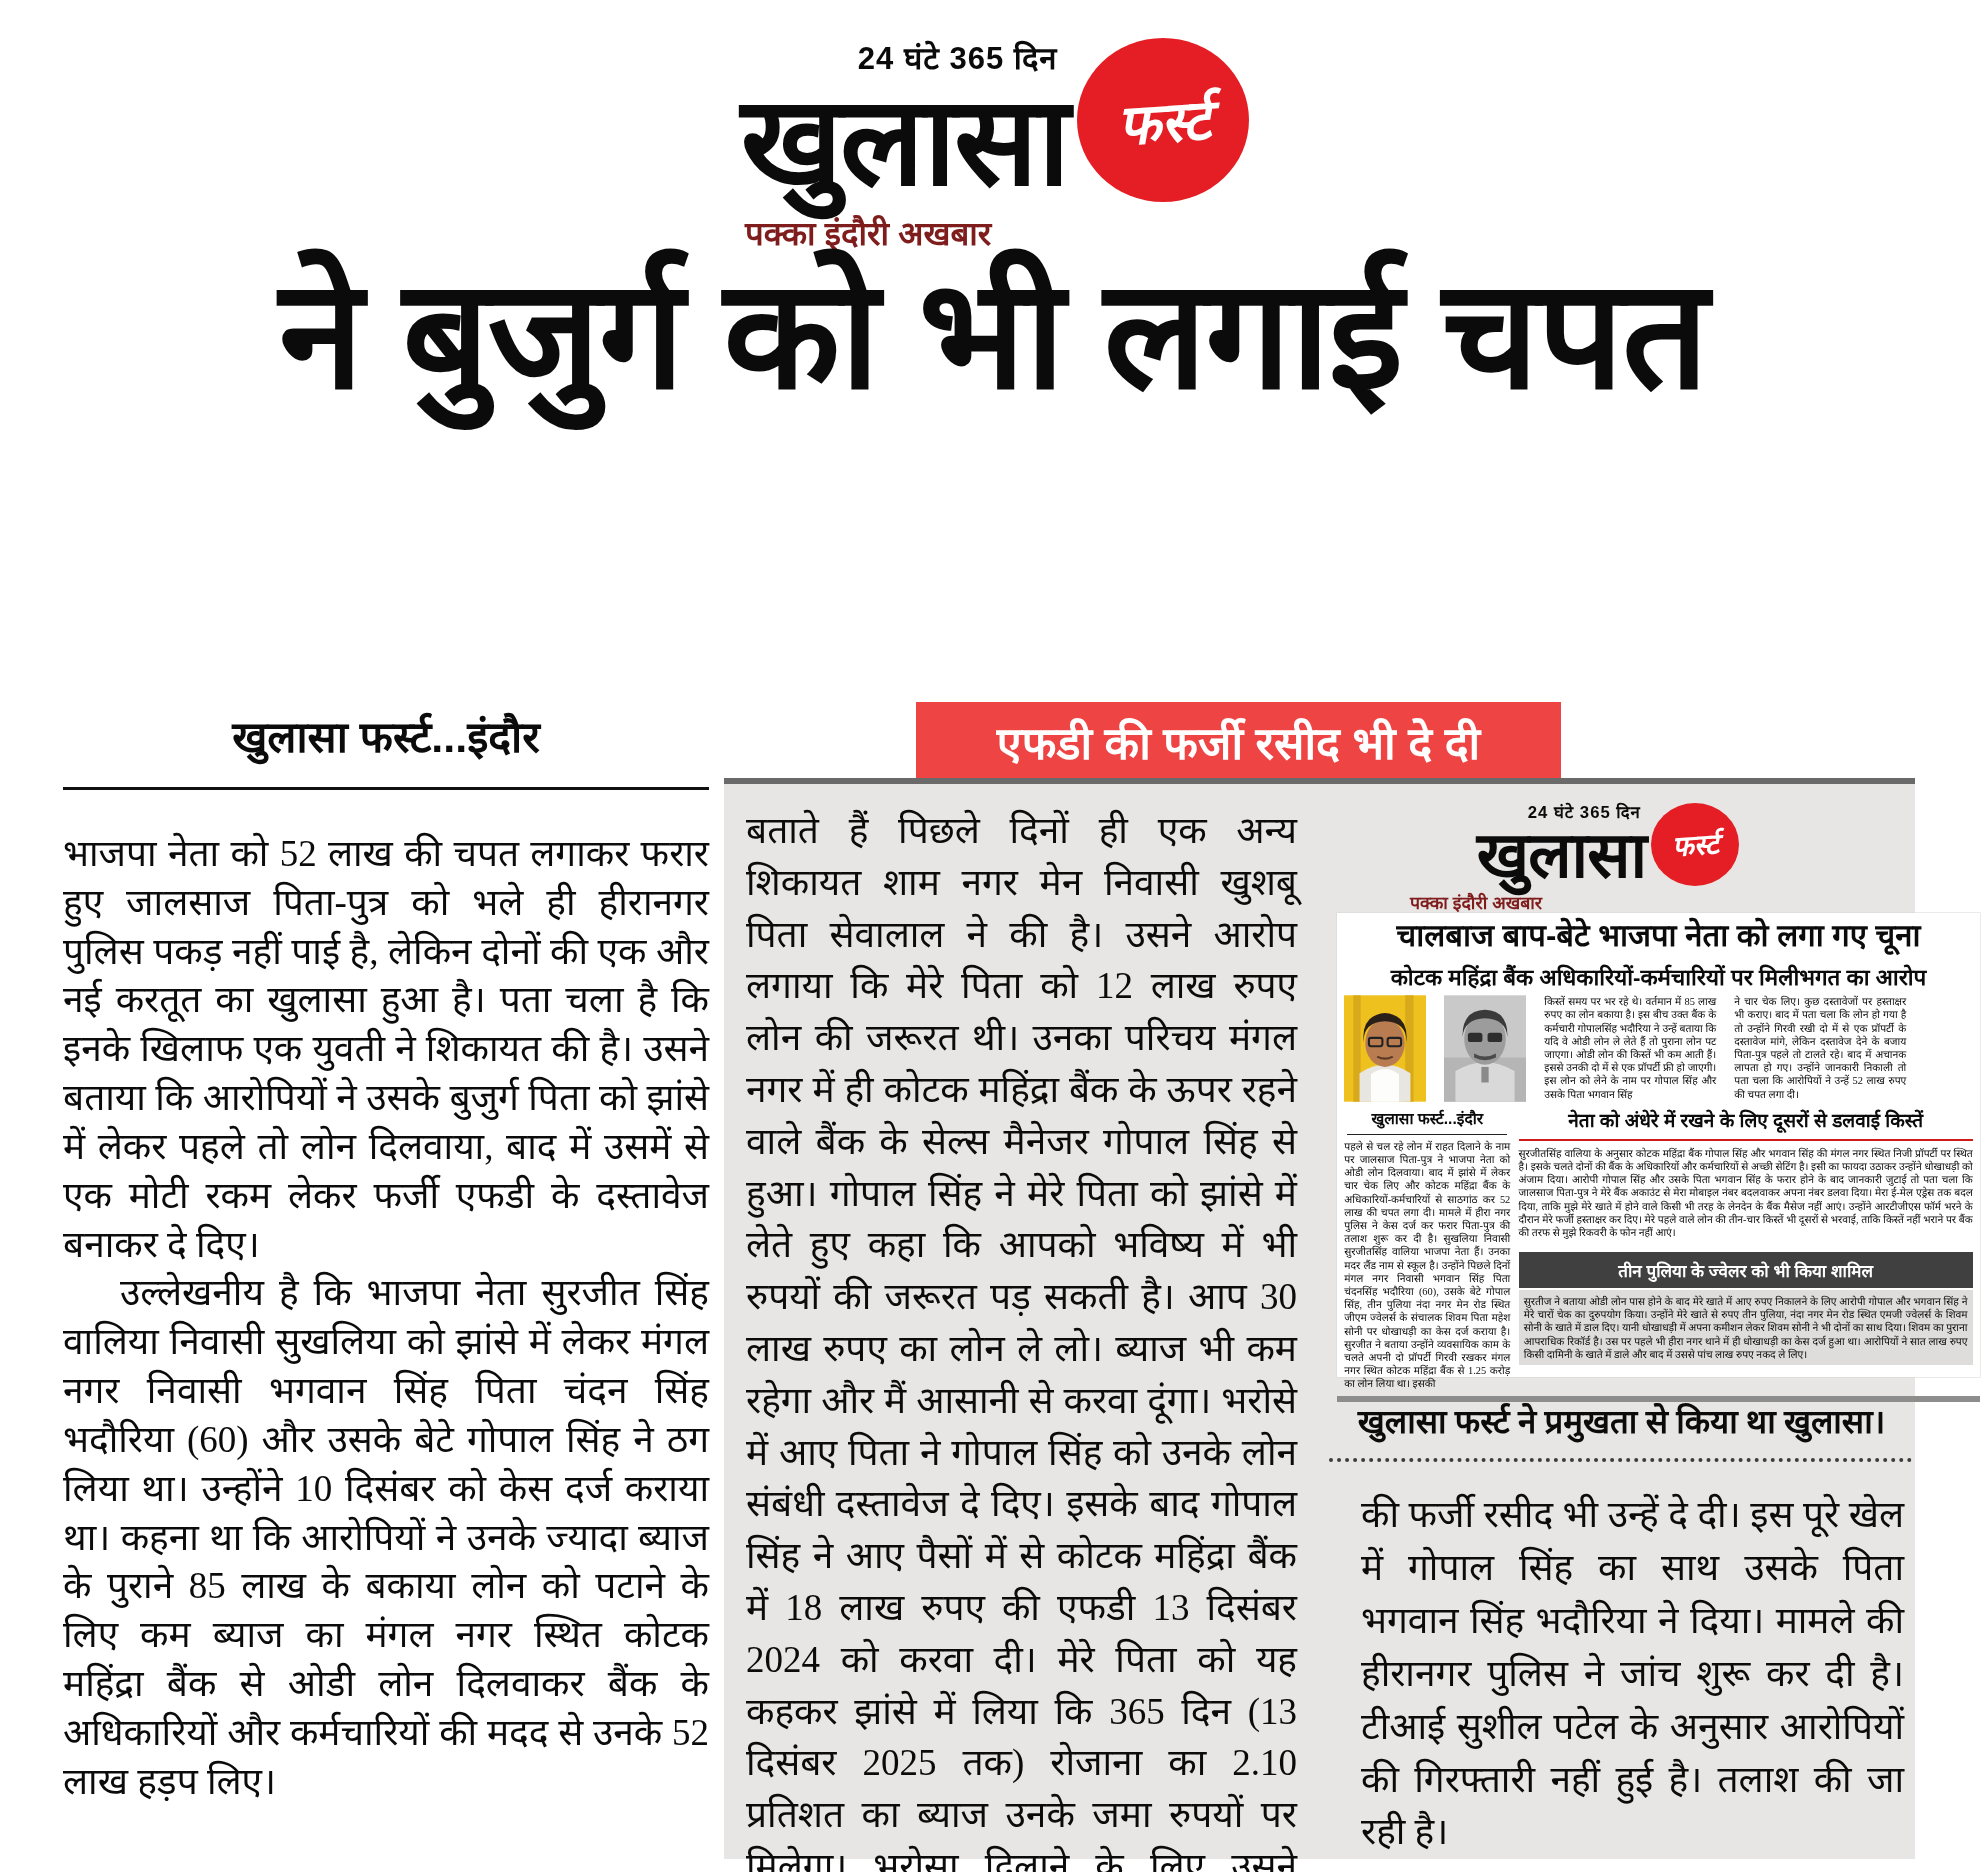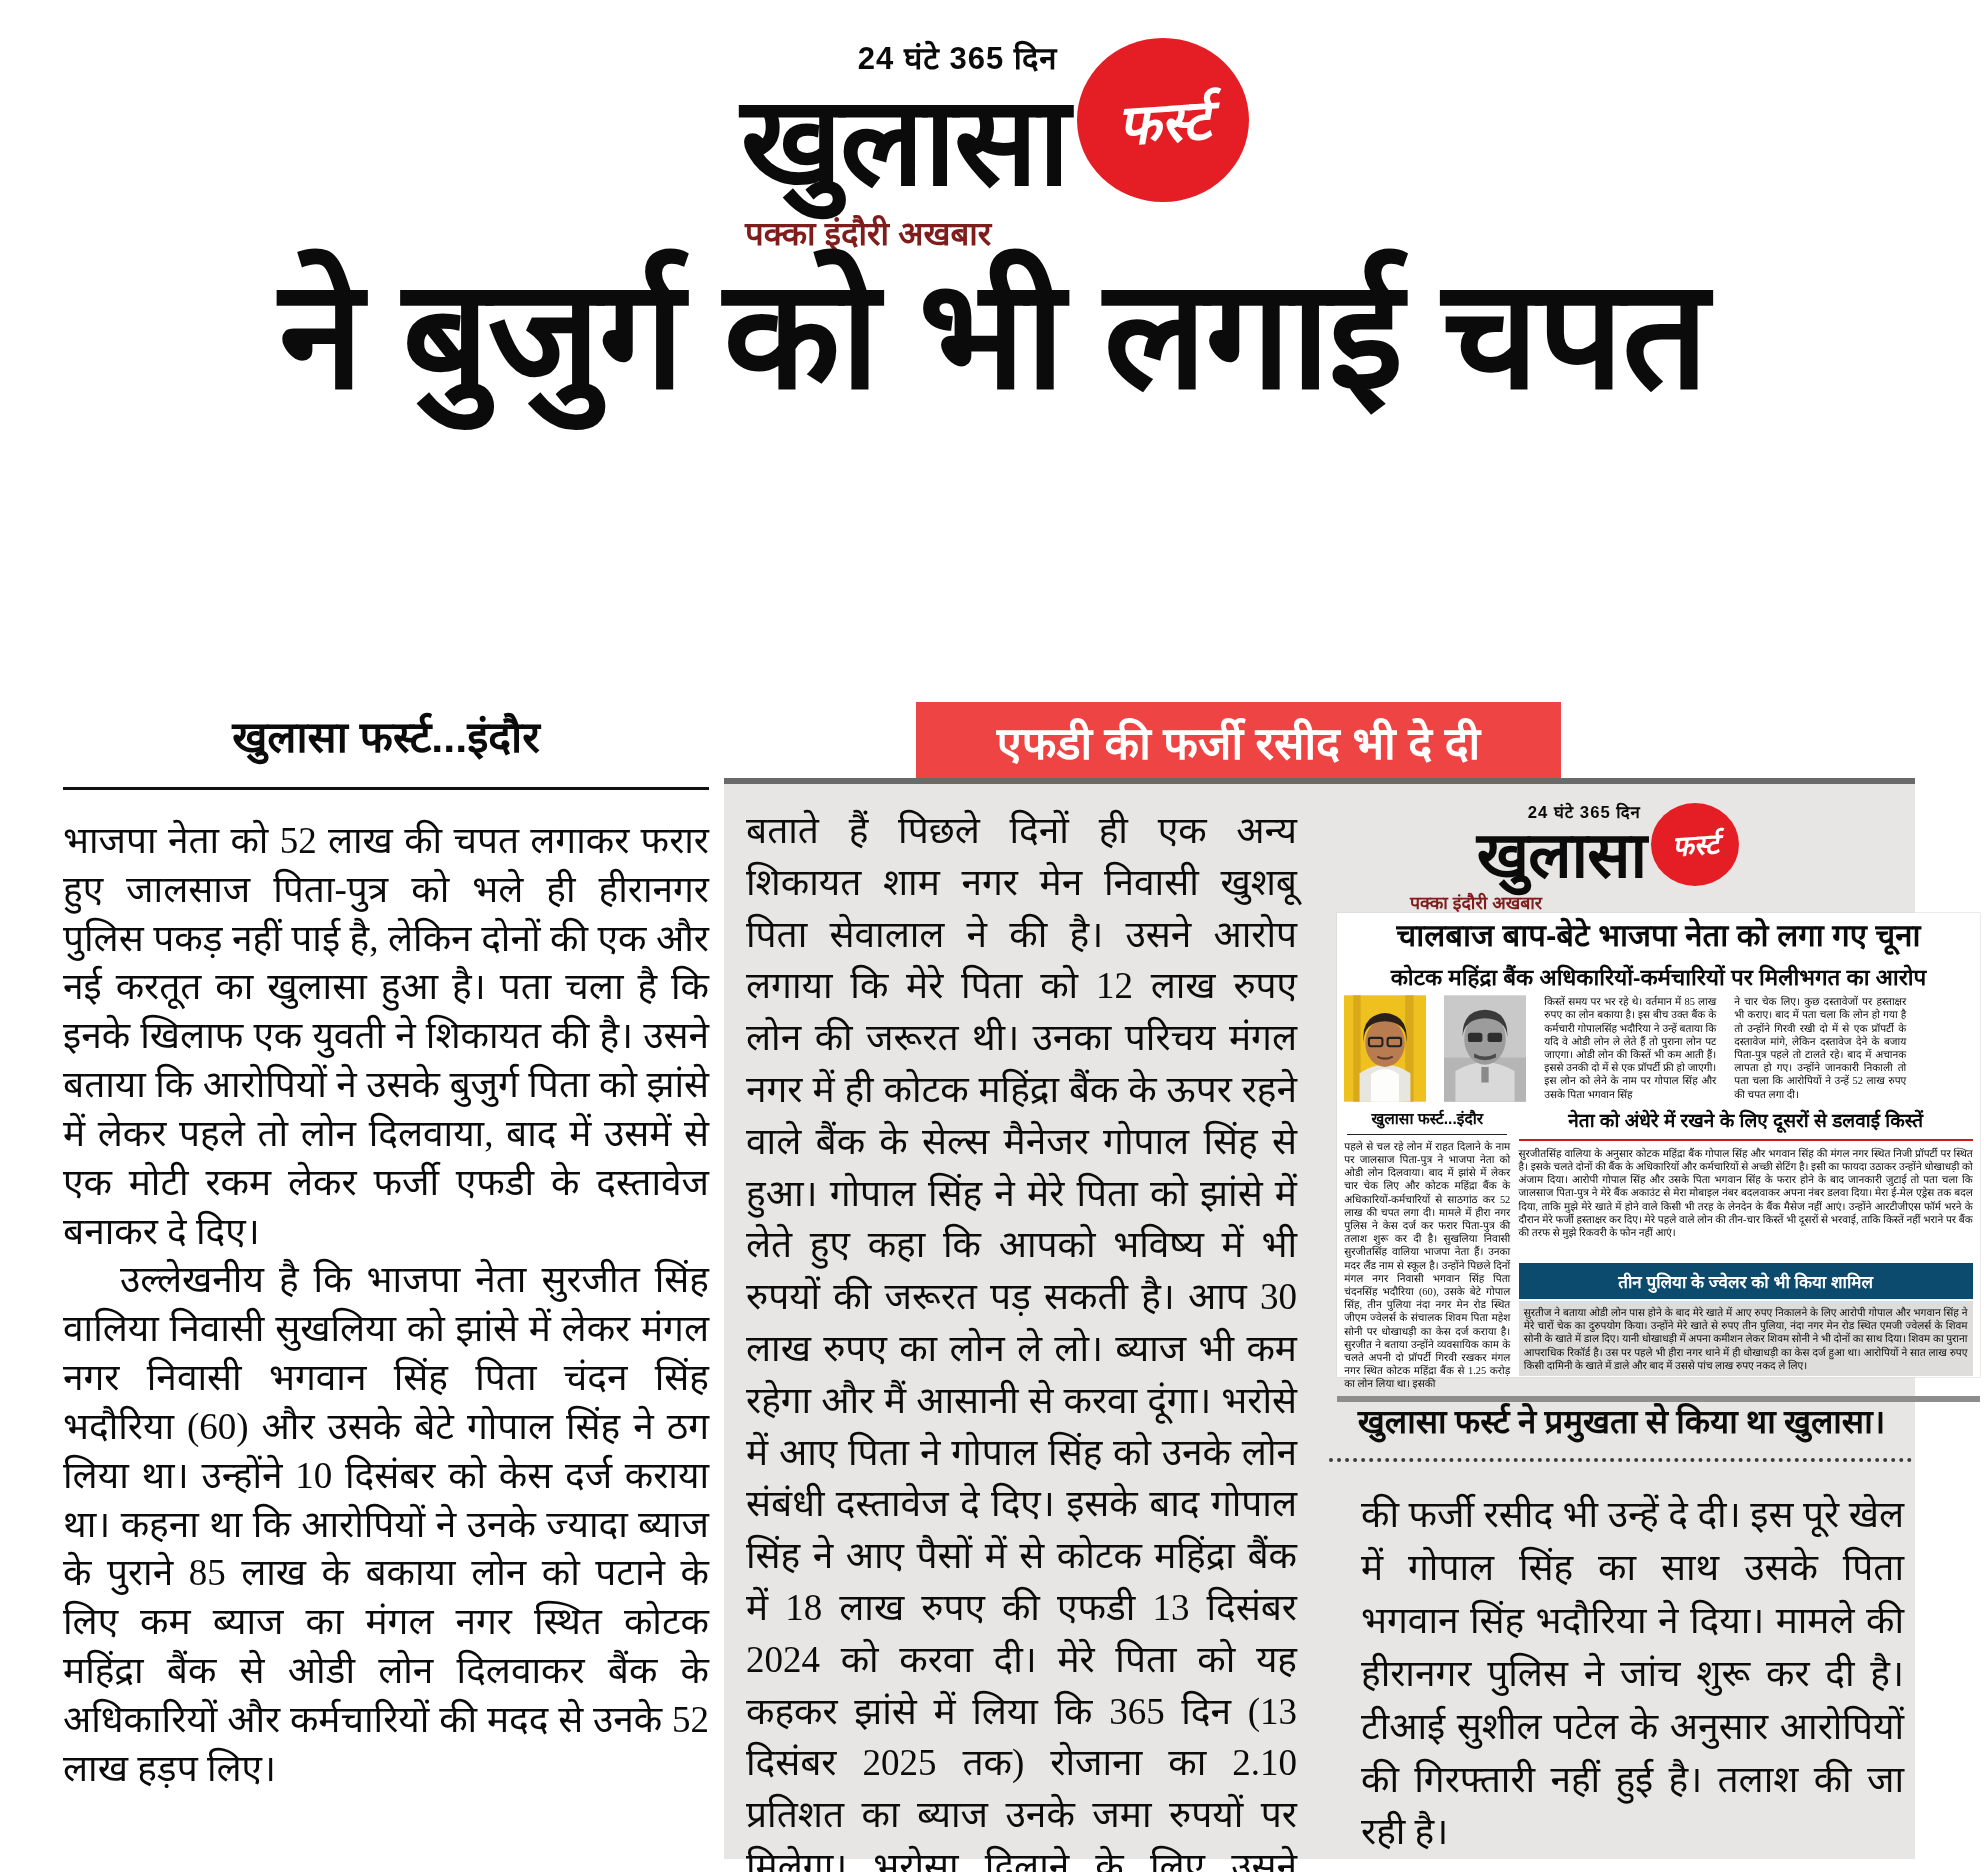--- a/index.html
+++ b/index.html
@@ -25,21 +25,21 @@
   
   #headline { left:63px; top:224px; width:1860px; text-align:center;
               font-family:"Liberation Sans",sans-serif; font-weight:900;
               font-size:152px; line-height:1.45; letter-spacing:-1.6px; }
 
   
   #left-col { left:63px; top:706px; width:646px; }
   .kicker { font-family:"Liberation Sans",sans-serif; font-weight:900;
             font-size:43px; text-align:center; }
   #left-col .rule { border-top:3.6px solid #111; margin-top:22px; }
-  .body-text { font-size:37px; line-height:1.32; text-align:justify; margin-top:27px; }
+  .body-text { font-size:37px; line-height:1.32; text-align:justify; margin-top:40px; }
   .indent { text-indent:57px; margin-top:0; }
 
   
   #fd-banner { left:916px; top:702px; width:645px; height:78px; background:#ef4444;
                display:flex; align-items:center; justify-content:center; }
   #fd-banner span { color:#ffffff; font-family:"Liberation Sans",sans-serif;
                     font-weight:900; font-size:45px; }
 
   
   #gray-panel { left:724px; top:778px; width:1191px; height:1081px;
@@ -69,23 +69,23 @@
   .clip-col { width:172px; }
   .clip-row2 { display:flex; gap:8.3px; margin-top:5.2px; }
   .clip-left { width:166px; flex:none; }
   .clip-kicker { font-family:"Liberation Sans",sans-serif; font-weight:900;
                  font-size:15.6px; text-align:center; }
   .clip-left .rule { border-top:1px solid #222; margin:4.2px 3.1px 5.2px 3.1px; }
   .clip-right { flex:1; }
   .clip-subheadline { font-family:"Liberation Sans",sans-serif; font-weight:900;
                       font-size:19px; text-align:center; }
   .red-rule { border-top:2.6px solid #cf1a1a; margin:5.2px 0 6.3px 0; }
-  .clip-redbox { background:#0c4a6e; color:#ffffff; font-family:"Liberation Sans",sans-serif;
+  .clip-redbox { background:#404040; color:#ffffff; font-family:"Liberation Sans",sans-serif;
                  font-weight:900; font-size:17px; text-align:center; padding:6.3px 3.1px;
-                 margin-top:24px; }
+                 margin-top:13px; }
   .clip-graybox { background:#dedddb; padding:5.2px 5.2px 4.2px 5.2px; margin-top:2px; }
   .clip-bottom-bar { height:6.3px; background:#8d8d8d; margin:5.2px -7.3px 0 -7.3px; }
 
   
   #caption { left:1329px; top:1398px; width:585px; text-align:center;
              font-weight:bold; font-size:33px; }
   #dotted { left:1329px; top:1458px; width:583px; border-top:4.2px dotted #3c3c3c; }
   #bottom-right { left:1361px; top:1489px; width:543px; font-size:37px;
                   line-height:1.43; text-align:justify; }
 </style>

